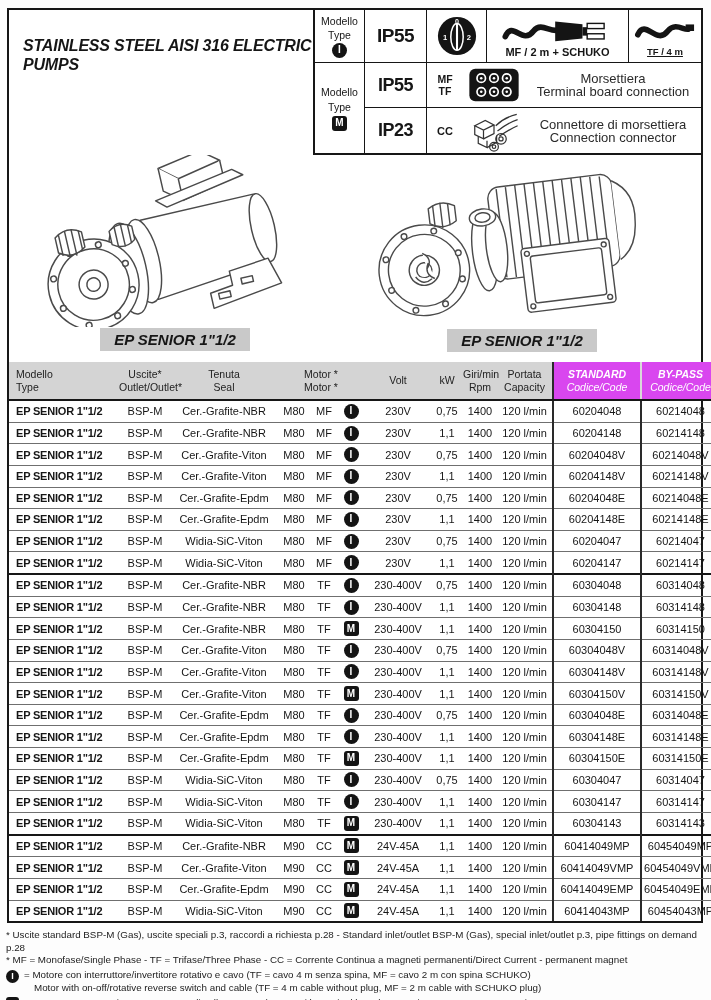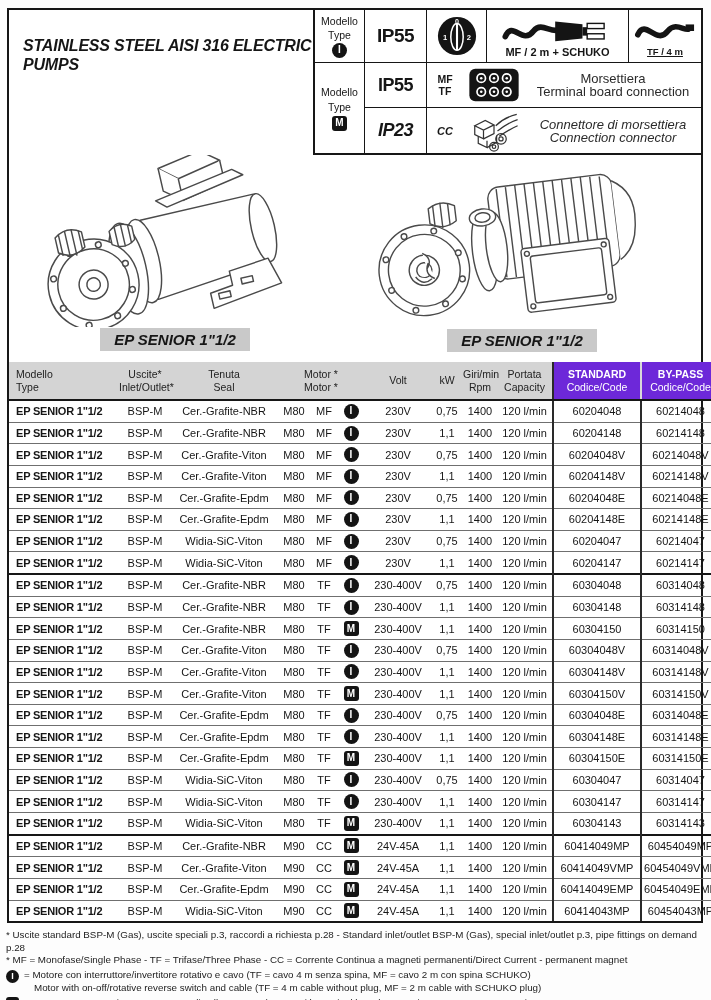--- a/index.html
+++ b/index.html
@@ -33,21 +33,21 @@
   .c-ip { width: 62px; border-right: 1px solid #161616; font-weight: bold; font-size: 19px; letter-spacing: -0.5px; }
   .c-switch { width: 60px; border-right: 1px solid #161616; }
   .c-plug { flex: 1; border-right: 1px solid #161616; flex-direction: column; font-weight: bold; font-size: 11px; padding: 2px 0; }
   .c-cable { width: 72px; flex-direction: column; font-weight: bold; font-size: 9.5px; padding: 2px 0; text-decoration: underline; }
   .spec-left-span {
     width: 50px; border-right: 1px solid #161616; display: flex; flex-direction: column;
     align-items: center; justify-content: center; gap: 3px; line-height: 12px; text-align: center;
   }
   .spec-right { flex: 1; display: flex; flex-direction: column; }
   .spec-row2 { display: flex; height: 45px; border-bottom: 1px solid #161616; }
-  .spec-row3 { display: flex; height: 45px; font-style: italic; }
+  .spec-row3 { display: flex; height: 45px; }
   .c-ip2 { width: 62px; border-right: 1px solid #161616; font-weight: bold; font-size: 18px; letter-spacing: -0.5px; display: flex; align-items: center; justify-content: center; }
   .c-phase { width: 36px; display: flex; flex-direction: column; align-items: center; justify-content: center; font-weight: bold; font-size: 10.5px; line-height: 12px; }
   .c-icon { width: 62px; display: flex; align-items: center; justify-content: center; }
   .c-desc { flex: 1; display: flex; flex-direction: column; align-items: center; justify-content: center; line-height: 13px; text-align: center; font-size: 13px; color: #2a2a2a; }
   .ibadge {
     display: inline-flex; width: 15px; height: 15px; border-radius: 50%;
     background: #141414; color: #fff; font-weight: bold; font-size: 10px;
     align-items: center; justify-content: center; line-height: 1; flex: none;
   }
   .mbadge {
@@ -66,21 +66,21 @@
   .pump-caption { font-size: 10.5px; margin-top: 13px; color: #222; font-weight: bold; }
   
   .datatable-wrap { position: absolute; left: 0; right: 0; top: 352px; bottom: 0; }
   table { width: 100%; height: 100%; border-collapse: collapse; table-layout: fixed; }
   thead th {
     background: #d4d4d4; font-weight: normal; font-size: 10.5px; line-height: 13px;
     height: 38px; vertical-align: middle; text-align: center; color: #222;
     border-bottom: 2px solid #161616;
   }
   thead th.h-model { text-align: left; padding-left: 7px; }
-  thead th.h-code { background: #6d28d9; color: #fff; }
+  thead th.h-code { background: #d946ef; color: #fff; font-style: italic; }
   thead th.h-code .l1 { font-weight: bold; }
   thead th.h-std { border-left: 2px solid #2a2a2a; }
   thead th.h-byp { border-left: 2px solid #d9d9d9; }
   tbody td {
     font-size: 11px; text-align: center; vertical-align: middle;
     border-top: 1px solid #6f6f6f; white-space: nowrap; overflow: hidden;
   }
   tbody tr:first-child td { border-top: none; }
   tbody tr.grp td { border-top: 2px solid #161616; }
   td.col-model { text-align: left; font-weight: bold; padding-left: 7px; font-size: 11px; letter-spacing: -0.2px; }
@@ -301,21 +301,21 @@
           <col style="width:78px">
       </colgroup>
       <thead>
         <tr>
           <th class="h-model">
             <div>Modello</div>
               <div>Type</div>
           </th>
           <th>
             <div>Uscite*</div>
-              <div>Inlet/Outlet*</div>
+              <div>Outlet/Outlet*</div>
           </th>
           <th>
             <div>Tenuta</div>
               <div>Seal</div>
           </th>
           <th colspan="3">
             <div>Motor *</div>
               <div>Motor *</div>
           </th>
           <th>

